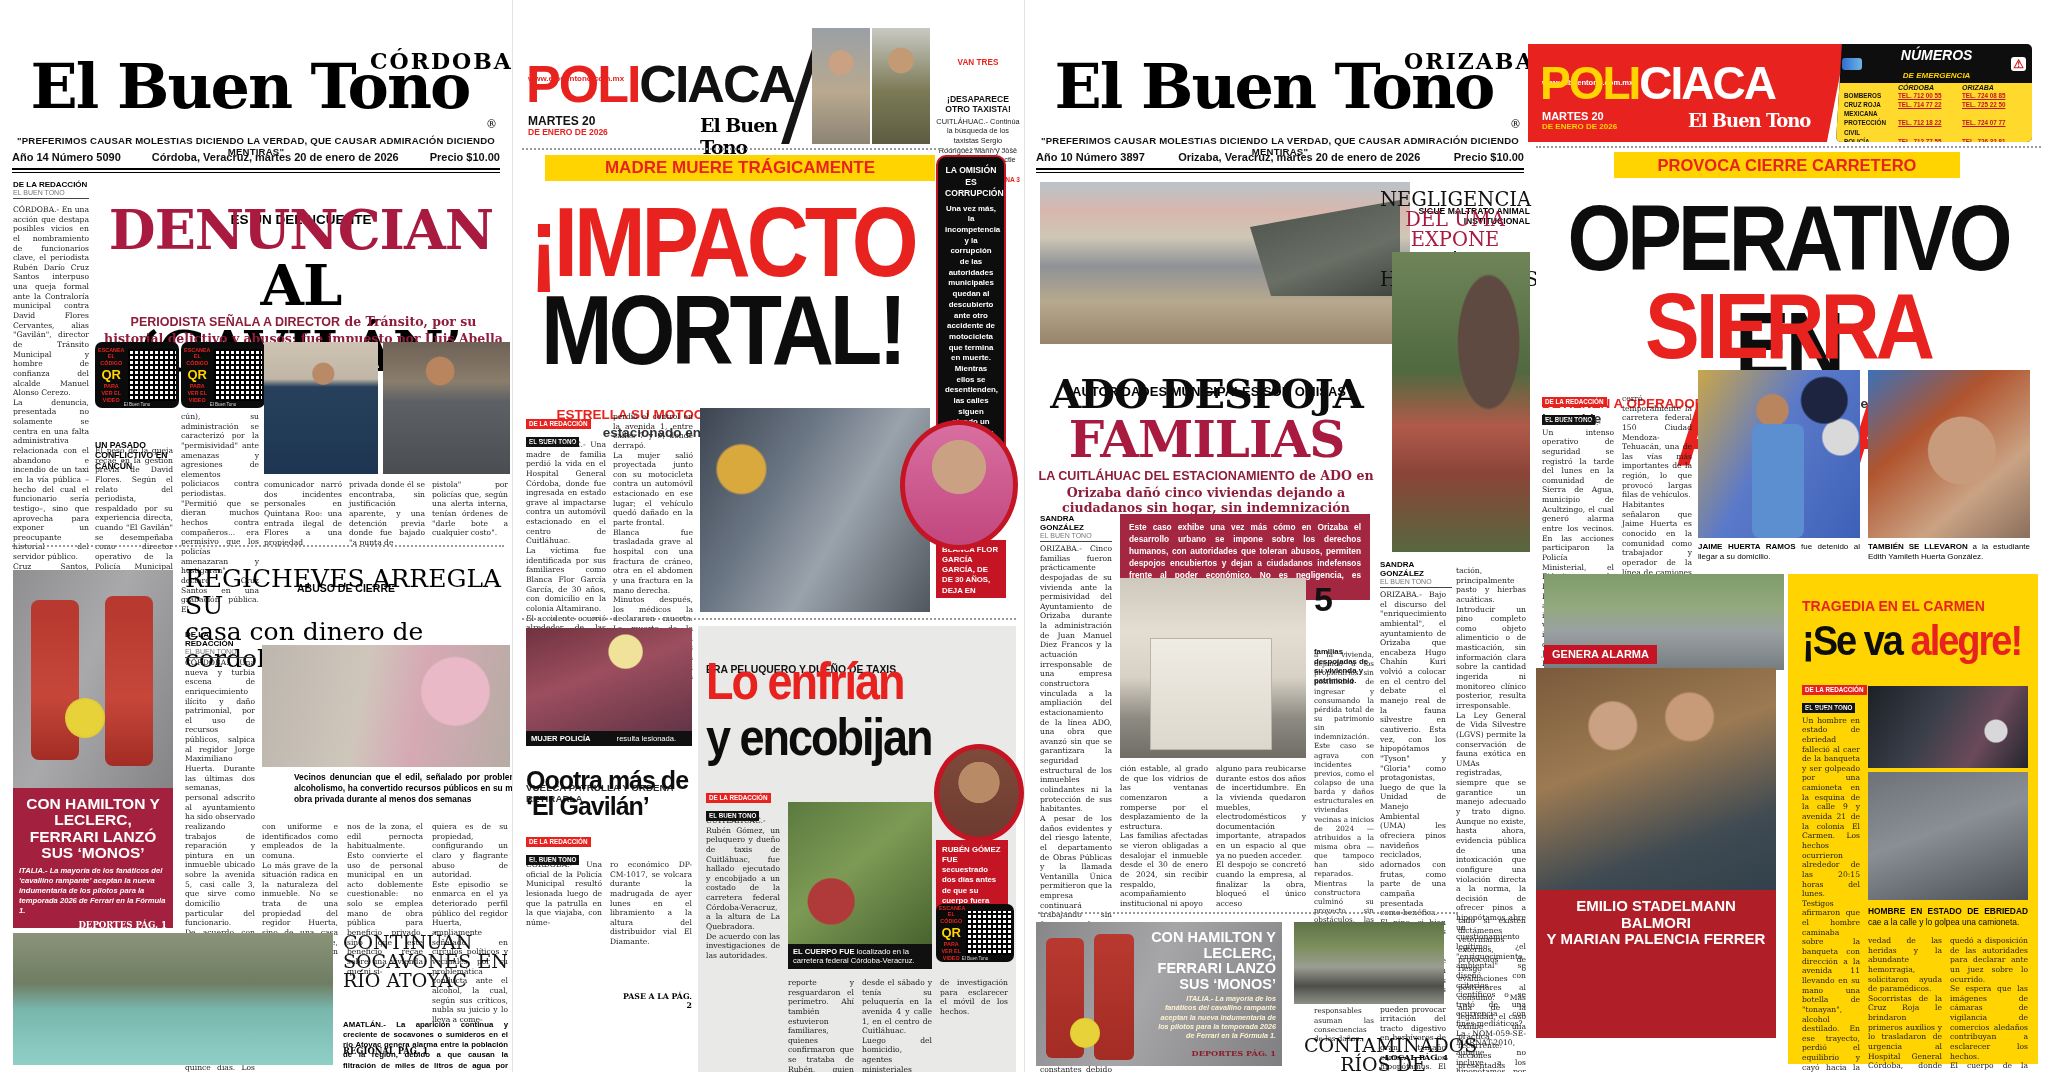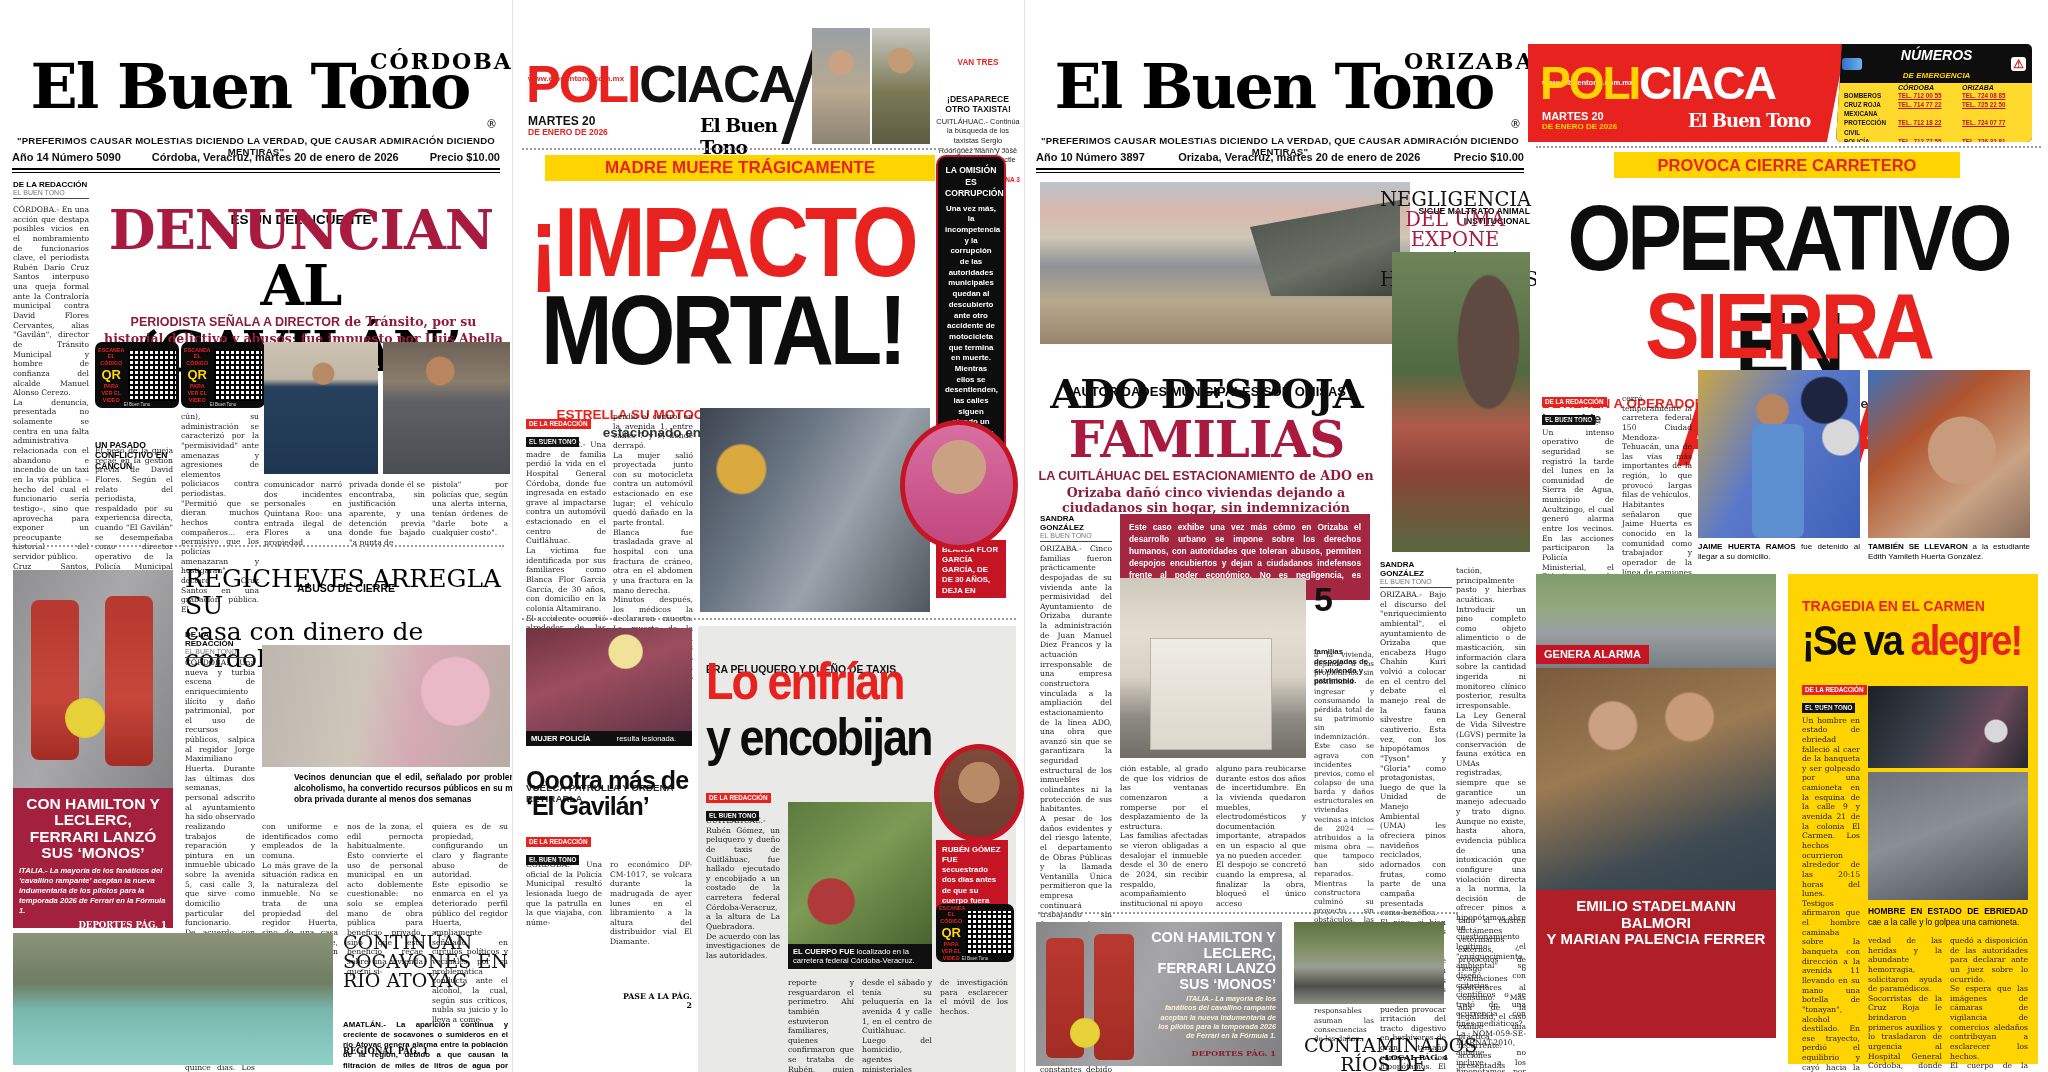--- a/index.html
+++ b/index.html
@@ -442,21 +442,21 @@
     <div class="a photo" style="left:332px;top:370px;width:162px;height:168px;background:
       radial-gradient(circle at 58% 48%,#c89b7c 26%,transparent 27%),
       linear-gradient(140deg,#3c71b8 0%,#b0542e 35%,#caa384 70%,#8a6f5c 100%);"></div>
     <div class="a capbold" style="left:162px;top:542px;width:162px;font-size:8px;">
       <span>JAIME HUERTA RAMOS</span><span style="font-weight:normal;font-family:'Liberation Sans',sans-serif;"> fue detenido al llegar a su domicilio.</span>
     </div>
     <div class="a capbold" style="left:332px;top:542px;width:162px;font-size:8px;">
       <span>TAMBIÉN SE LLEVARON</span><span style="font-weight:normal;font-family:'Liberation Sans',sans-serif;"> a la estudiante Edith Yamileth Huerta González.</span>
     </div>
 
-    <div class="a photo" style="left:0px;top:574px;width:240px;height:96px;background:
+    <div class="a photo" style="left:8px;top:574px;width:240px;height:96px;background:
       linear-gradient(180deg,#7f9c6a 0%,#93a97e 35%,#9aa0a2 60%,#767d80 100%);">
       <div class="a" style="left:0;bottom:6px;background:#c51423;color:#fff;font:bold 11px/1 'Liberation Sans',sans-serif;padding:4px 8px;">GENERA ALARMA</div>
     </div>
 
     <div class="a photo" style="left:0px;top:668px;width:240px;height:222px;background:
       radial-gradient(circle at 32% 26%,#caa183 10%,transparent 11%),
       radial-gradient(circle at 64% 22%,#c79b78 10%,transparent 11%),
       linear-gradient(160deg,#7a5a3c 0%,#9c7a52 40%,#3f4a52 75%,#32414c 100%);"></div>
     <div class="a" style="left:0px;top:890px;width:240px;height:148px;background:#b01e28;color:#fff;padding:8px 6px;box-sizing:border-box;text-align:center;">
       <div class="cond" style="font-size:15px;line-height:1.1;">

